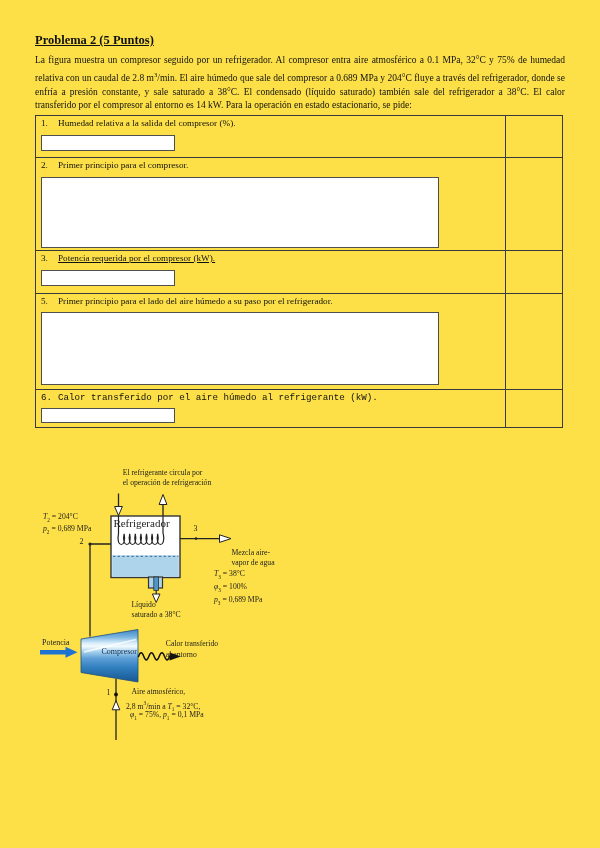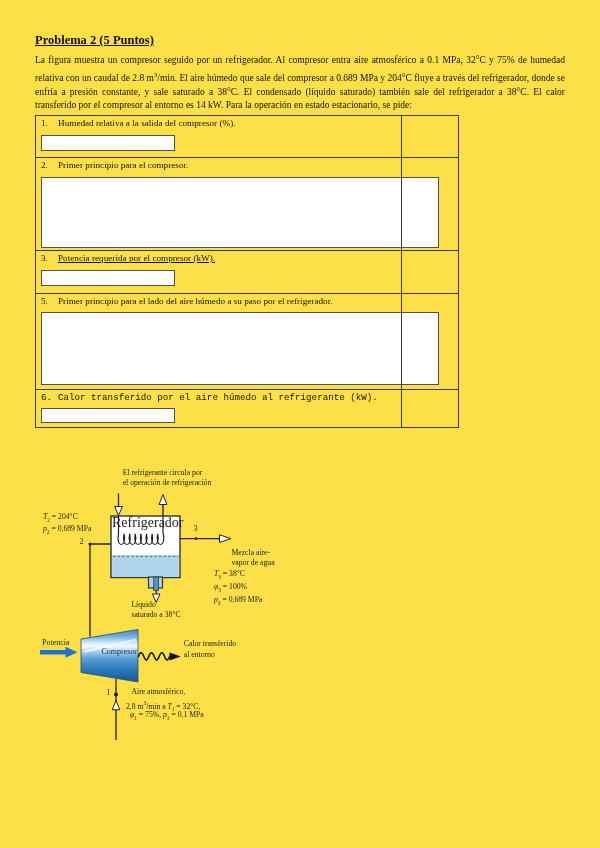--- a/index.html
+++ b/index.html
@@ -7,21 +7,21 @@
   #page{position:relative;width:600px;height:848px;background:#fde047;margin:0 auto;
         font-family:"Liberation Serif","DejaVu Serif",serif;color:#111;overflow:hidden;}
 
   
   .doc-title{position:absolute;left:35px;top:33px;font-size:12.5px;font-weight:bold;
              text-decoration:underline;}
   .doc-par{position:absolute;left:35px;top:54px;width:530px;font-size:9.5px;
            line-height:13.7px;text-align:justify;}
 
   
-  table.qtable{position:absolute;left:35px;top:115px;width:424px;border-collapse:collapse;
+  table.qtable{position:absolute;left:35px;top:115px;width:528px;border-collapse:collapse;
                table-layout:fixed;}
   table.qtable td{border:1.4px solid #3a3a3a;vertical-align:top;padding:2px 4px 0 5px;
                   font-size:9.2px;line-height:11.5px;}
   td.score{width:57px;}
   .qrow{white-space:nowrap;overflow:hidden;}
   .qnum{display:inline-block;width:17px;}
   .abox{border:1.2px solid #4f4f4f;background:#fff;margin-top:5px;}
   .abox.small{width:134px;height:16px;}
   .abox.large{width:398px;height:71px;}
   .abox.large2{width:398px;height:73px;margin-top:4px;}
@@ -165,41 +165,41 @@
     <div>El refrigerante circula por</div>
     <div>el operación de refrigeración</div>
   </div>
 
   <div class="dlabel" style="left:43px;top:511.5px;">
     <div><i>T</i><sub>2</sub> = 204°C</div>
     <div><i>p</i><sub>2</sub> = 0,689 MPa</div>
   </div>
   <div class="dlabel statenum" style="left:79.5px;top:536.5px;">2</div>
 
-  <div class="dlabel" style="left:112px;top:517.5px;width:59px;text-align:center;font-size:14px;">Refrigerador</div>
+  <div class="dlabel" style="left:112px;top:517.5px;width:59px;text-align:center;font-size:11px;">Refrigerador</div>
 
   <div class="dlabel statenum" style="left:193.5px;top:524px;">3</div>
   <div class="dlabel center" style="left:253px;top:547.5px;">
     <div>Mezcla aire-</div>
     <div>vapor de agua</div>
   </div>
   <div class="dlabel" style="left:214px;top:569.3px;line-height:10.2px;">
     <div><i>T</i><sub>3</sub> = 38°C</div>
     <div><i>φ</i><sub>3</sub> = 100%</div>
     <div><i>p</i><sub>3</sub> = 0,689 MPa</div>
   </div>
 
   <div class="dlabel center" style="left:156px;top:599.5px;">
     <div>Líquido</div>
     <div>saturado a 38°C</div>
   </div>
 
   <div class="dlabel" style="left:42px;top:637.5px;font-size:8px;">Potencia</div>
   <div class="dlabel" style="left:81px;top:646.5px;width:56px;text-align:right;font-size:8px;color:#0e2d50;">Compresor</div>
-  <div class="dlabel center" style="left:210px;top:637.5px;line-height:11.6px;">
+  <div class="dlabel center" style="left:192px;top:637.5px;line-height:11.6px;">
     <div>Calor transferido</div>
     <div>al entorno</div>
   </div>
 
   <div class="dlabel statenum" style="left:106.5px;top:688px;">1</div>
   <div class="dlabel" style="left:131.5px;top:686.5px;">Aire atmosférico,</div>
   <div class="dlabel" style="left:126px;top:697.8px;">2,8 m<sup>3</sup>/min a <i>T</i><sub>1</sub> = 32°C,</div>
   <div class="dlabel" style="left:130px;top:709.5px;"><i>φ</i><sub>1</sub> = 75%, <i>p</i><sub>1</sub> = 0,1 MPa</div>
 
 </div>

